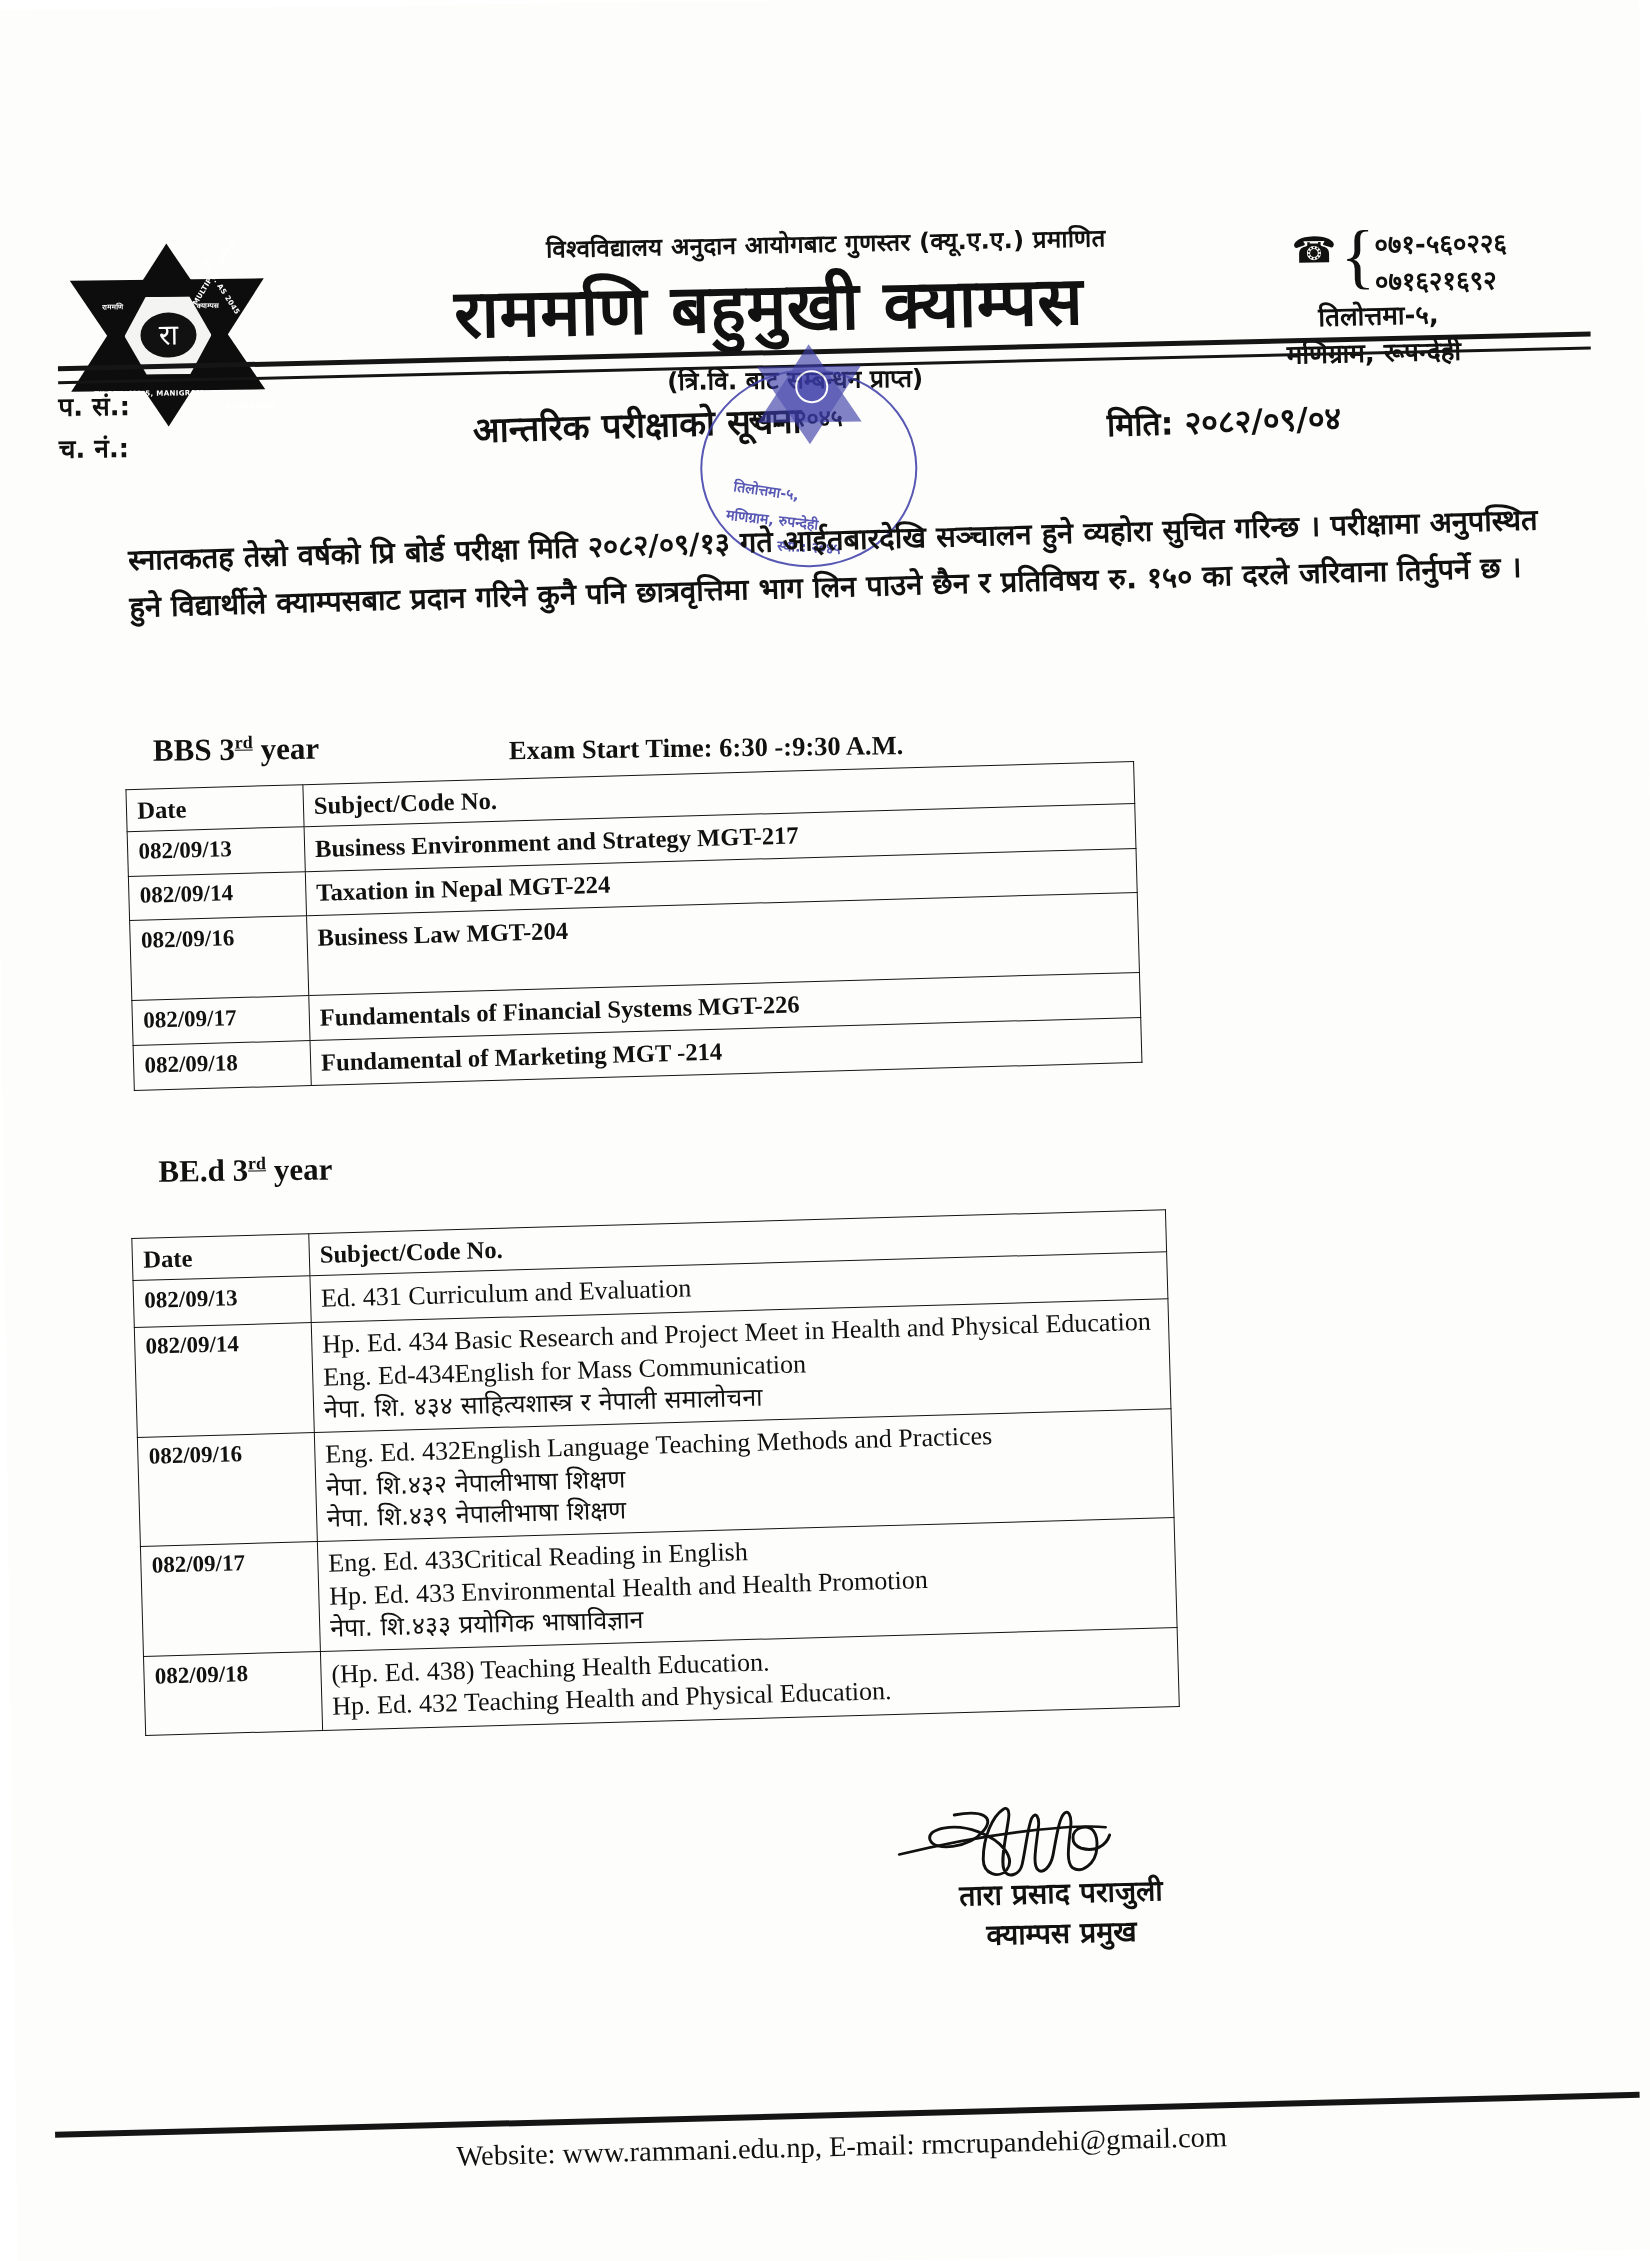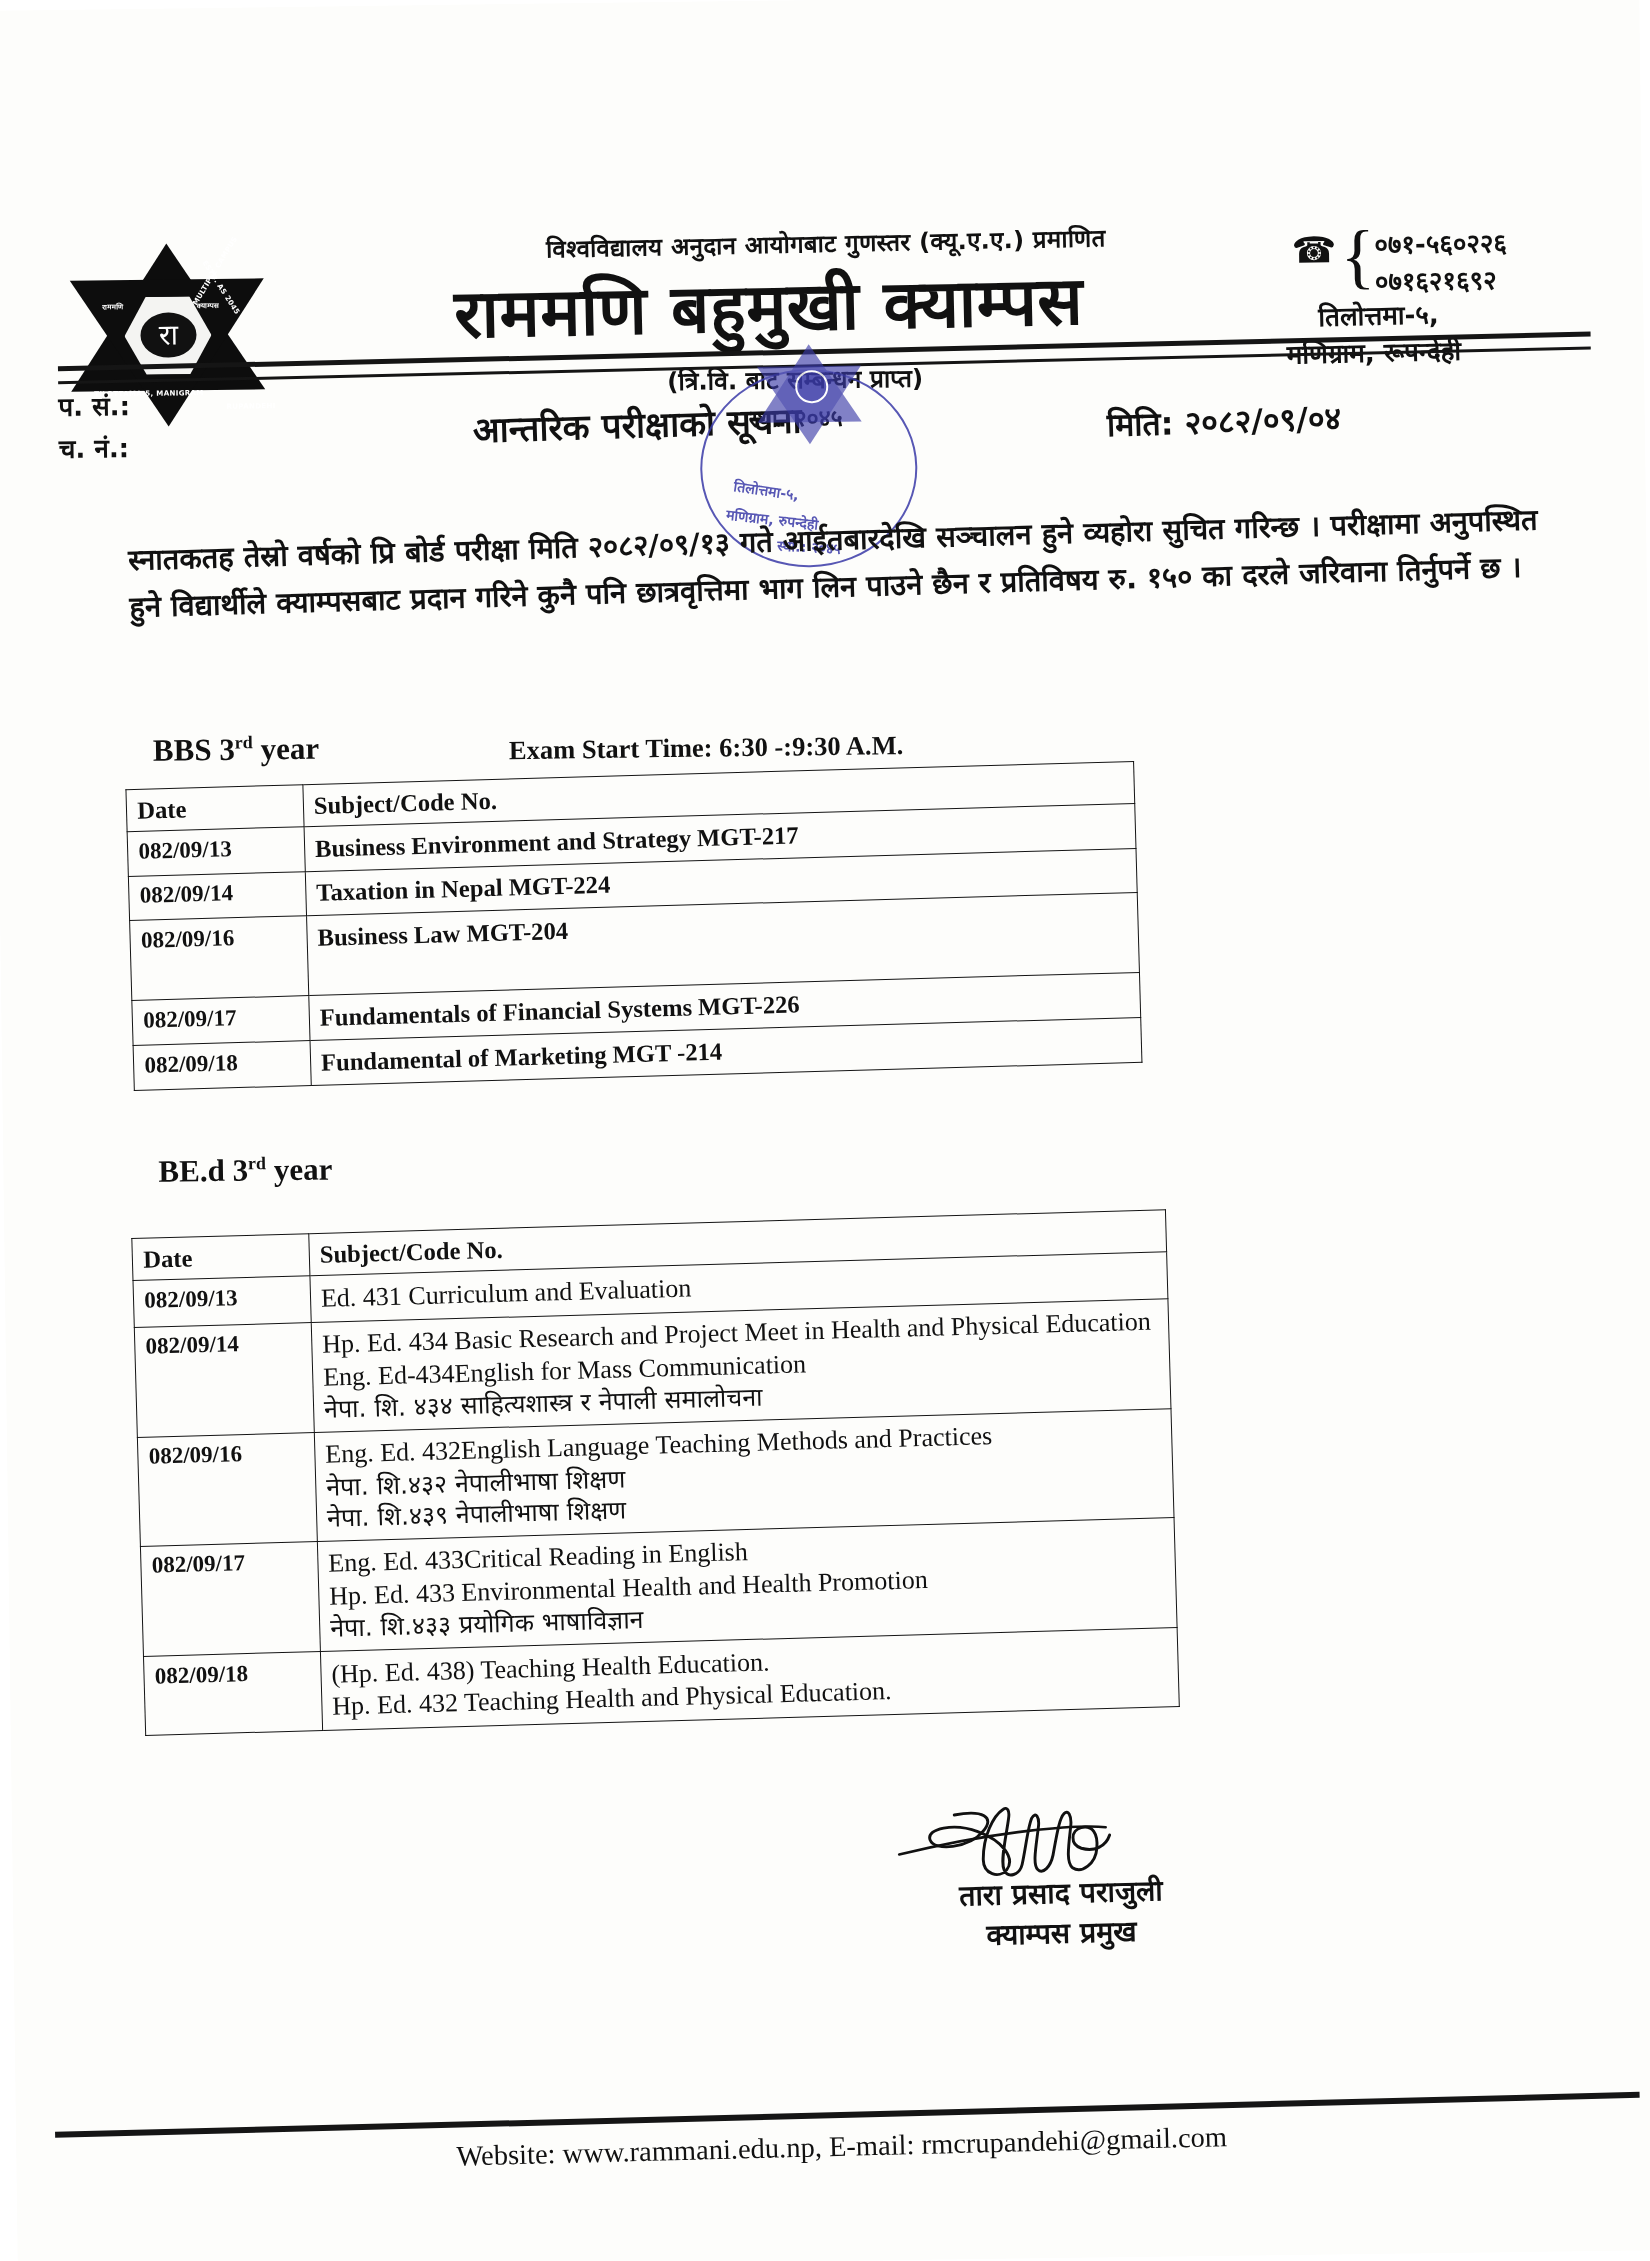--- a/index.html
+++ b/index.html
@@ -116,21 +116,21 @@
   #st2{left:32px;top:166px;transform:rotate(7deg);}
   #st3{left:83px;top:194px;transform:rotate(4deg);}
 
   
   #bodytext{
     position:absolute;left:133px;top:517px;width:1410px;
     font-family:"DejaVu Sans",sans-serif;font-size:29px;font-weight:bold;
     line-height:1.62;text-align:justify;transform:rotate(-0.9deg);
   }
   .sect-head{position:absolute;font-size:31px;font-weight:bold;white-space:nowrap;}
-  .sup{font-size:18px;vertical-align:super;}
+  .sup{font-size:18px;vertical-align:super;text-decoration:underline;}
   .examtime{position:absolute;font-size:26.5px;font-weight:bold;white-space:nowrap;}
 
   table.sched{
     position:absolute;border-collapse:collapse;table-layout:fixed;
   }
   table.sched td,table.sched th{
     border:1.9px solid #141414;
     padding:6.5px 10.3px;vertical-align:top;text-align:left;
   }
   table.sched .cdate{width:155px;font-size:23px;font-weight:bold;white-space:nowrap;}

